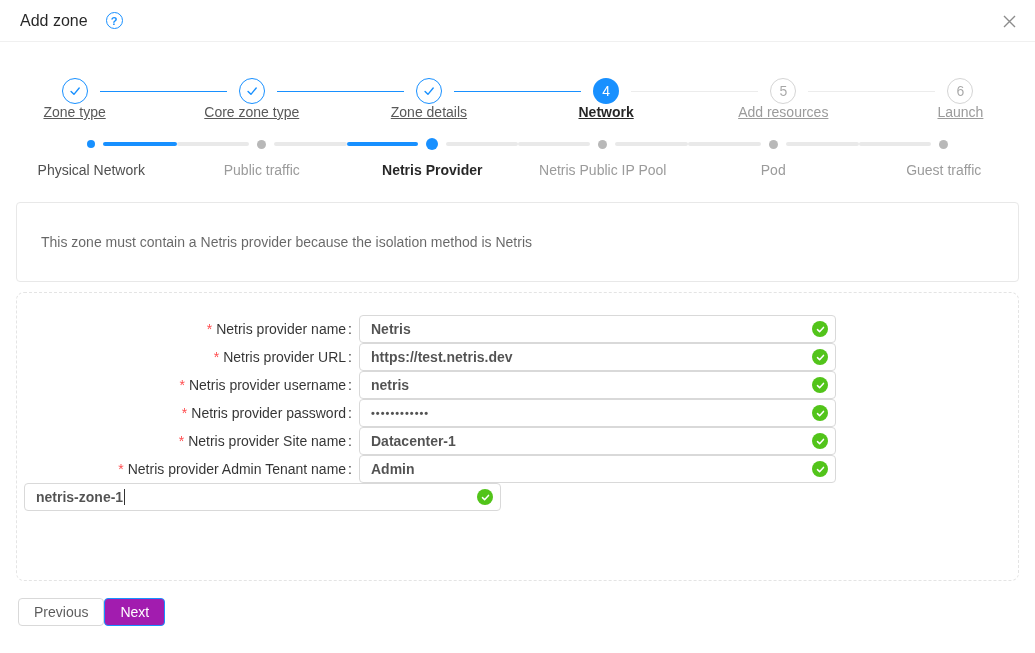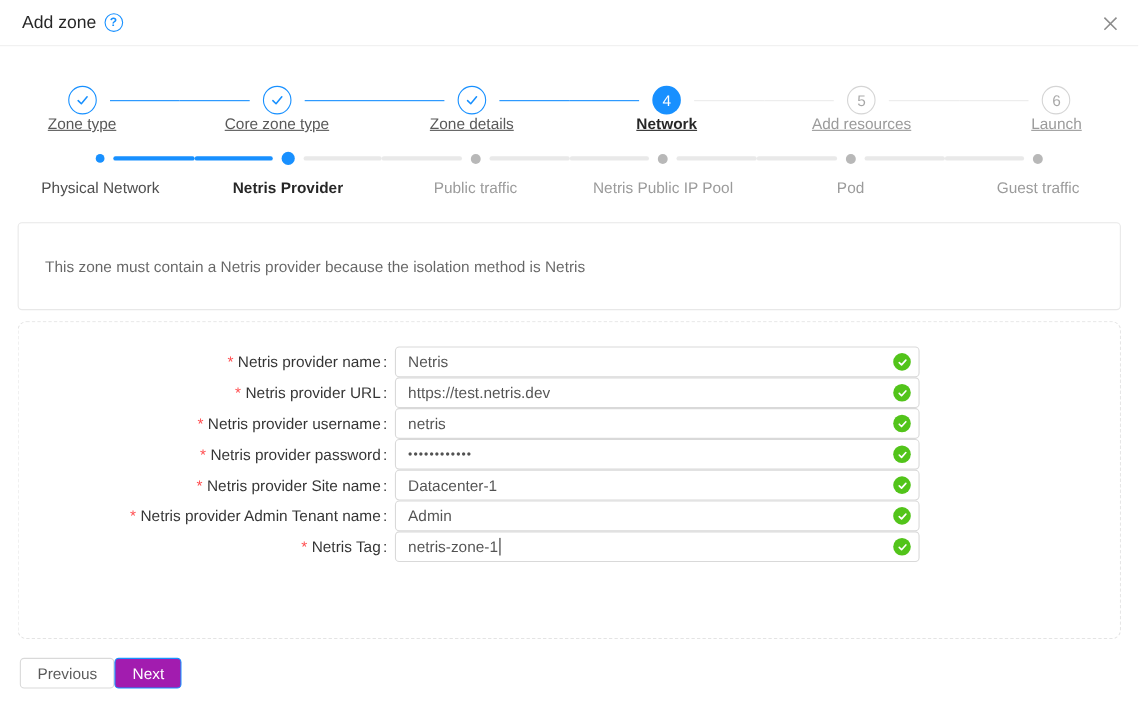--- a/index.html
+++ b/index.html
@@ -2,21 +2,21 @@
 <html><head>
 <meta charset="utf-8">
 <style>
   * { margin:0; padding:0; box-sizing:border-box; }
   html,body { width:1035px; height:653px; background:#fff;
     font-family:"Liberation Sans","DejaVu Sans",sans-serif; font-size:14px;
     color:rgba(0,0,0,.65); overflow:hidden; }
 
   
   .hdr { height:42px; display:flex; align-items:center; padding:0 20px;
-    border-bottom:1px solid #f0f0f0; position:relative; }
+    border-bottom:1px solid #f0f0f0; position:relative;gap:11px; }
   .hdr-title { font-size:16px; font-weight:500; color:rgba(0,0,0,.85); }
   .help-ic { width:17px; height:17px; border:1.5px solid #1890ff; border-radius:50%;
     color:#1890ff; font-size:11px; font-weight:700; display:inline-flex;
     align-items:center; justify-content:center; margin-left:7px; cursor:pointer; }
   .close-ic { position:absolute; right:18px; top:13px; width:16px; height:16px;
     color:#8c8c8c; cursor:pointer; display:flex; align-items:center; justify-content:center; }
 
   
   .steps { display:flex; margin:36px -14px 0 -14px; }
   .step { flex:1; display:flex; flex-direction:column; align-items:center; }
@@ -54,21 +54,21 @@
   
   .formcard { margin:10px 16px 0 16px; height:289px; border:1px dashed #e4e4e4;
     border-radius:8px; padding-top:22px; }
   .frow { display:flex; align-items:center; }
   .flabel { width:335px; text-align:right; color:rgba(0,0,0,.8); white-space:nowrap; }
   .req { color:#ff4d4f; margin-right:4px; }
   .colon { margin:0 0 0 2px; }
   .inputbox { position:relative; margin-left:7px; width:477px; height:28px;
     border:1px solid #d9d9d9; border-radius:4px; background:#fff; cursor:text;
     display:flex; align-items:center; padding:0 30px 0 11px; color:rgba(0,0,0,.68); }
-  .inputbox .val { white-space:nowrap; overflow:hidden; }
+  .inputbox .val { white-space:nowrap; overflow:hidden;font-weight:bold; }
   .okbadge { position:absolute; right:7px; top:5px; width:16px; height:16px;
     border-radius:50%; background:#52c41a; display:flex; align-items:center; justify-content:center; }
   .caret { display:inline-block; width:1px; height:16px; background:#333;
     margin-left:1px; vertical-align:middle; animation:blink 1s steps(1) infinite; }
   @keyframes blink { 50% { opacity:0; } }
 
   
   .foot { display:flex; justify-content:flex-start; align-items:center;
     margin-top:17px; padding:0 18px; }
   .btn { height:28px; border-radius:4px; font-size:14px; display:inline-flex;
@@ -154,35 +154,35 @@
 
 <div class="substeps">
   <div class="sub finished">
     <div class="ic-row">
         <span class="ln none"></span>
         <span class="dot"></span>
         <span class="ln blue"></span>
       </div>
     <div class="sub-lbl">Physical Network</div>
   </div>
+  <div class="sub wait">
+    <div class="ic-row">
+        <span class="ln gray"></span>
+        <span class="dot"></span>
+        <span class="ln gray"></span>
+      </div>
+    <div class="sub-lbl">Public traffic</div>
+  </div>
   <div class="sub active">
     <div class="ic-row">
         <span class="ln blue"></span>
         <span class="dot"></span>
         <span class="ln gray"></span>
       </div>
     <div class="sub-lbl">Netris Provider</div>
-  </div>
-  <div class="sub wait">
-    <div class="ic-row">
-        <span class="ln gray"></span>
-        <span class="dot"></span>
-        <span class="ln gray"></span>
-      </div>
-    <div class="sub-lbl">Public traffic</div>
   </div>
   <div class="sub wait">
     <div class="ic-row">
         <span class="ln gray"></span>
         <span class="dot"></span>
         <span class="ln gray"></span>
       </div>
     <div class="sub-lbl">Netris Public IP Pool</div>
   </div>
   <div class="sub wait">
@@ -275,21 +275,20 @@
       <span class="val">Admin</span>
       <span class="okbadge">
           <svg width="9" height="9" viewBox="0 0 12 12">
             <path d="M2 6.2 L4.8 9 L10 3.2" stroke="#fff" stroke-width="2" fill="none" stroke-linecap="round" stroke-linejoin="round"></path>
           </svg>
         </span>
     </div>
   </div>
 
   <div class="frow">
-    <div class="flabel"><span class="req">*</span><span>Netris Tag</span><span class="colon">:</span></div>
     <div class="inputbox">
       <span class="val">netris-zone-1</span>
         <span class="caret"></span>
       <span class="okbadge">
           <svg width="9" height="9" viewBox="0 0 12 12">
             <path d="M2 6.2 L4.8 9 L10 3.2" stroke="#fff" stroke-width="2" fill="none" stroke-linecap="round" stroke-linejoin="round"></path>
           </svg>
         </span>
     </div>
   </div>

